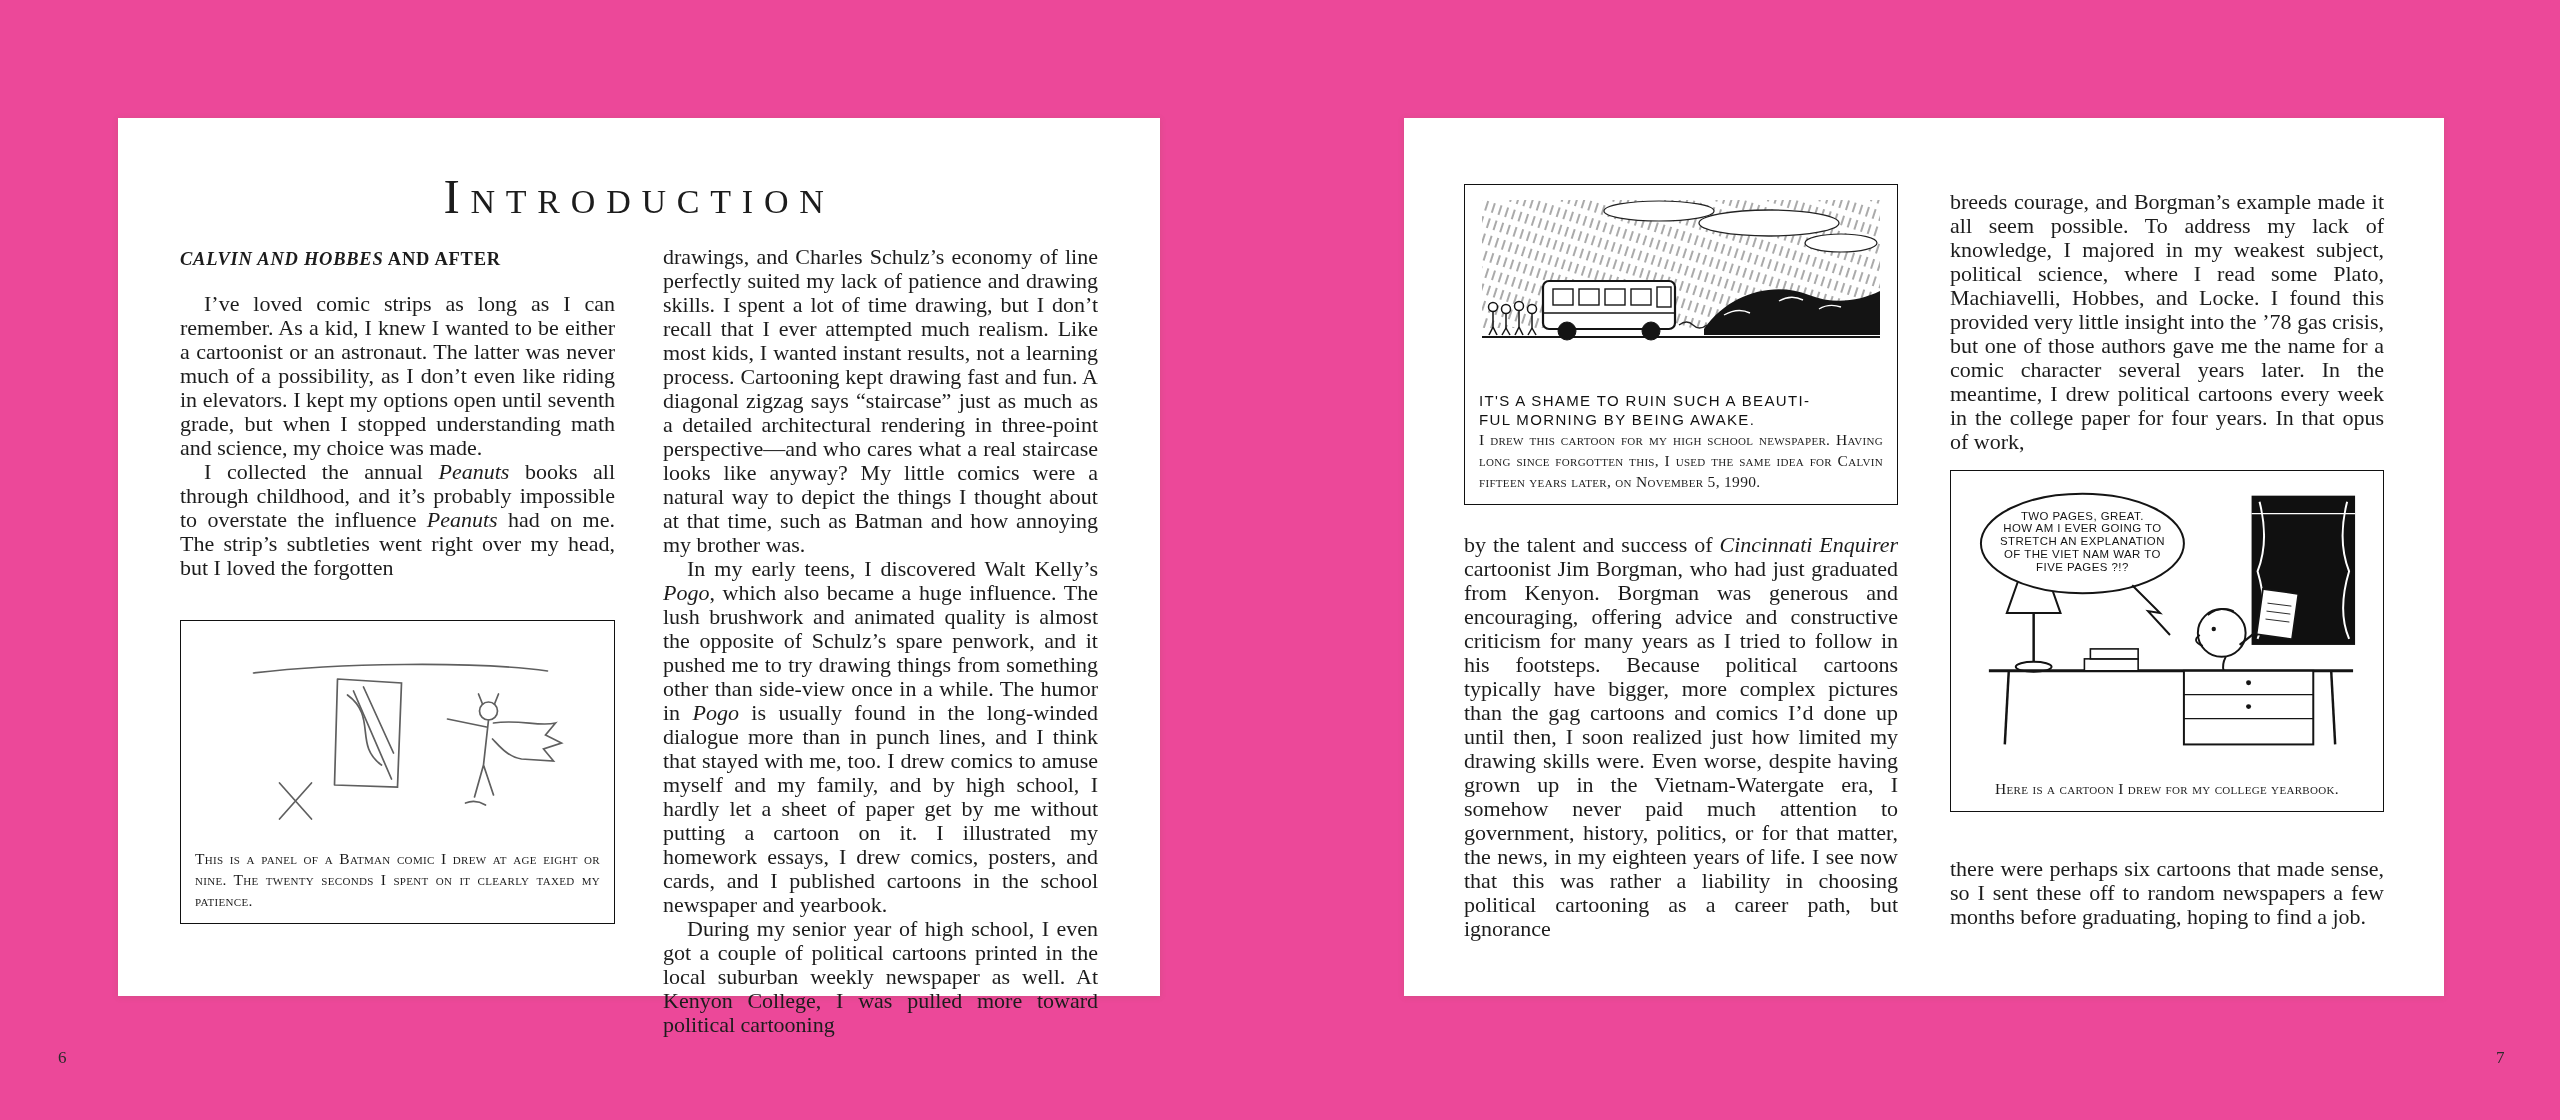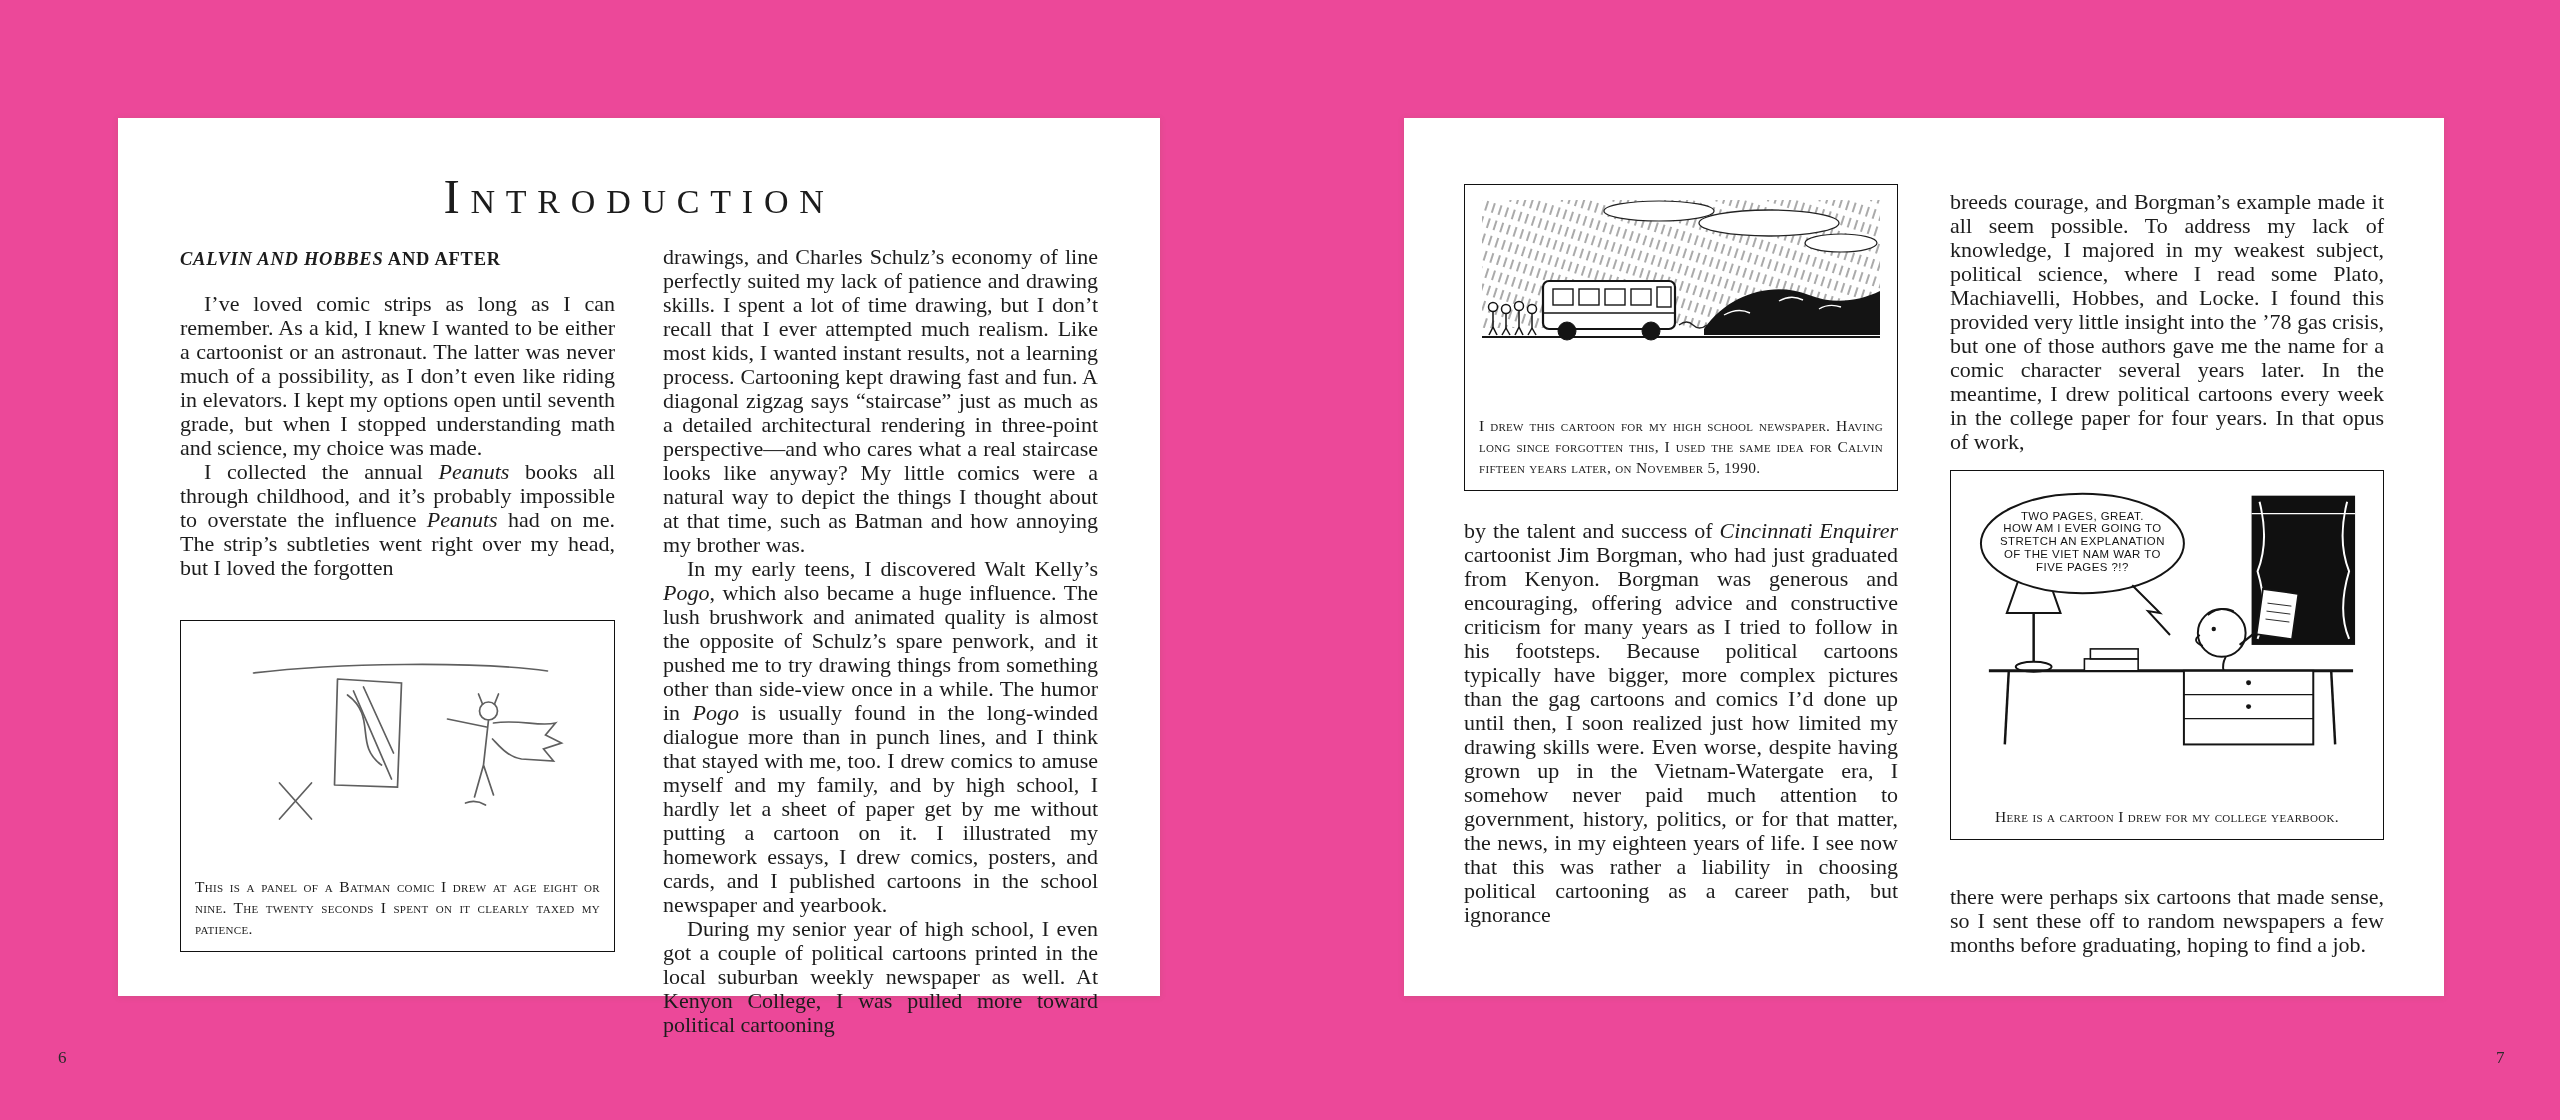--- a/index.html
+++ b/index.html
@@ -63,21 +63,21 @@
   }
   .figure svg { display: block; width: 100%; }
   #batman-figure { margin-top: 40px; }
   #desk-figure  { margin-top: 16px; }
   .fig-caption {
     font-variant: small-caps;
     font-size: 15.5px;
     line-height: 21px;
     letter-spacing: 0.02em;
     text-align: justify;
-    margin-top: 28px;
+    margin-top: 0;
   }
   .fig-caption.center { text-align: center; }
 
   .lettering {
     font-family: "Liberation Sans", sans-serif;
     font-size: 15px;
     line-height: 19px;
     letter-spacing: 0.09em;
     color: #111;
   }
@@ -188,20 +188,24 @@
                 <line x1="40" y1="113" x2="40" y2="130"></line>
                 <line x1="40" y1="130" x2="36" y2="138"></line>
                 <line x1="40" y1="130" x2="44" y2="138"></line>
               <circle cx="53" cy="112" r="4.5"></circle>
                 <line x1="53" y1="116" x2="53" y2="131"></line>
                 <line x1="53" y1="131" x2="49" y2="138"></line>
                 <line x1="53" y1="131" x2="57" y2="138"></line>
             </g>
             <path d="M200,128 q8,-6 14,0 q6,6 14,0" stroke="#222" fill="none" stroke-width="1.3"></path>
           </svg>
+          <div class="lettering-block">
+            <div class="lettering">IT'S A SHAME TO RUIN SUCH A BEAUTI-</div>
+            <div class="lettering">FUL MORNING BY BEING AWAKE.</div>
+          </div>
           <div class="fig-caption">I drew this cartoon for my high school newspaper. Having long since forgotten this, I used the same idea for Calvin fifteen years later, on November 5, 1990.</div>
         </div>
 
         <p class="after-bus-figure"><span>by the talent and success of </span><i>Cincinnati Enquirer</i><span> cartoonist Jim Borgman, who had just graduated from Kenyon. Borgman was generous and encouraging, offering advice and constructive criticism for many years as I tried to follow in his footsteps. Because political cartoons typically have bigger, more complex pictures than the gag cartoons and comics I’d done up until then, I soon realized just how limited my drawing skills were. Even worse, despite having grown up in the Vietnam-Watergate era, I somehow never paid much attention to government, history, politics, or for that matter, the news, in my eighteen years of life. I see now that this was rather a liability in choosing political cartooning as a career path, but ignorance</span></p>
       </div>
 
       <div class="col body-text">
         <p class="first-gap"><span>breeds courage, and Borgman’s example made it all seem possible. To address my lack of knowledge, I majored in my weakest subject, political science, where I read some Plato, Machiavelli, Hobbes, and Locke. I found this provided very little insight into the ’78 gas crisis, but one of those authors gave me the name for a comic character several years later. In the meantime, I drew political cartoons every week in the college paper for four years. In that opus of work,</span></p>
 
         <div class="figure" id="desk-figure">

